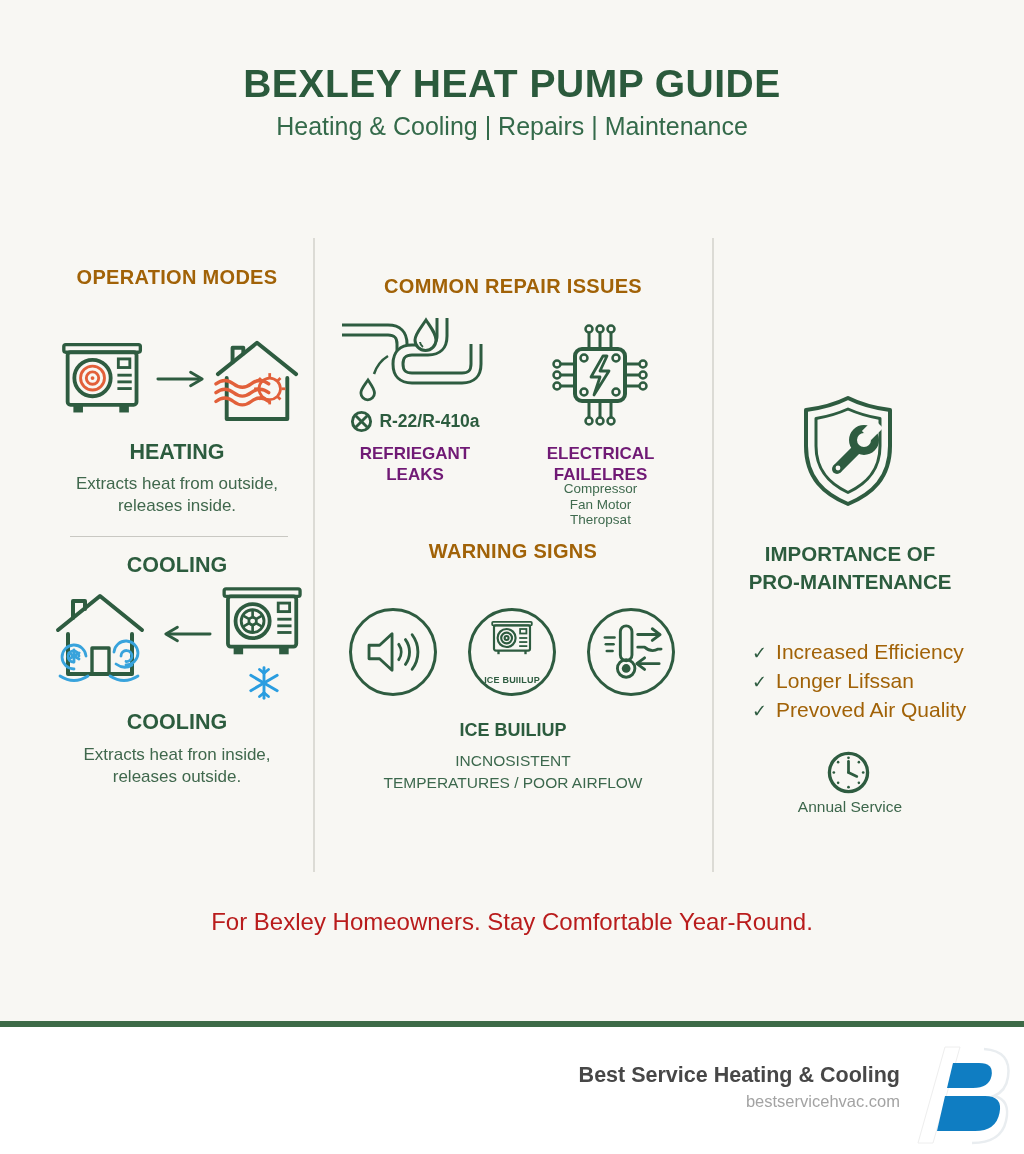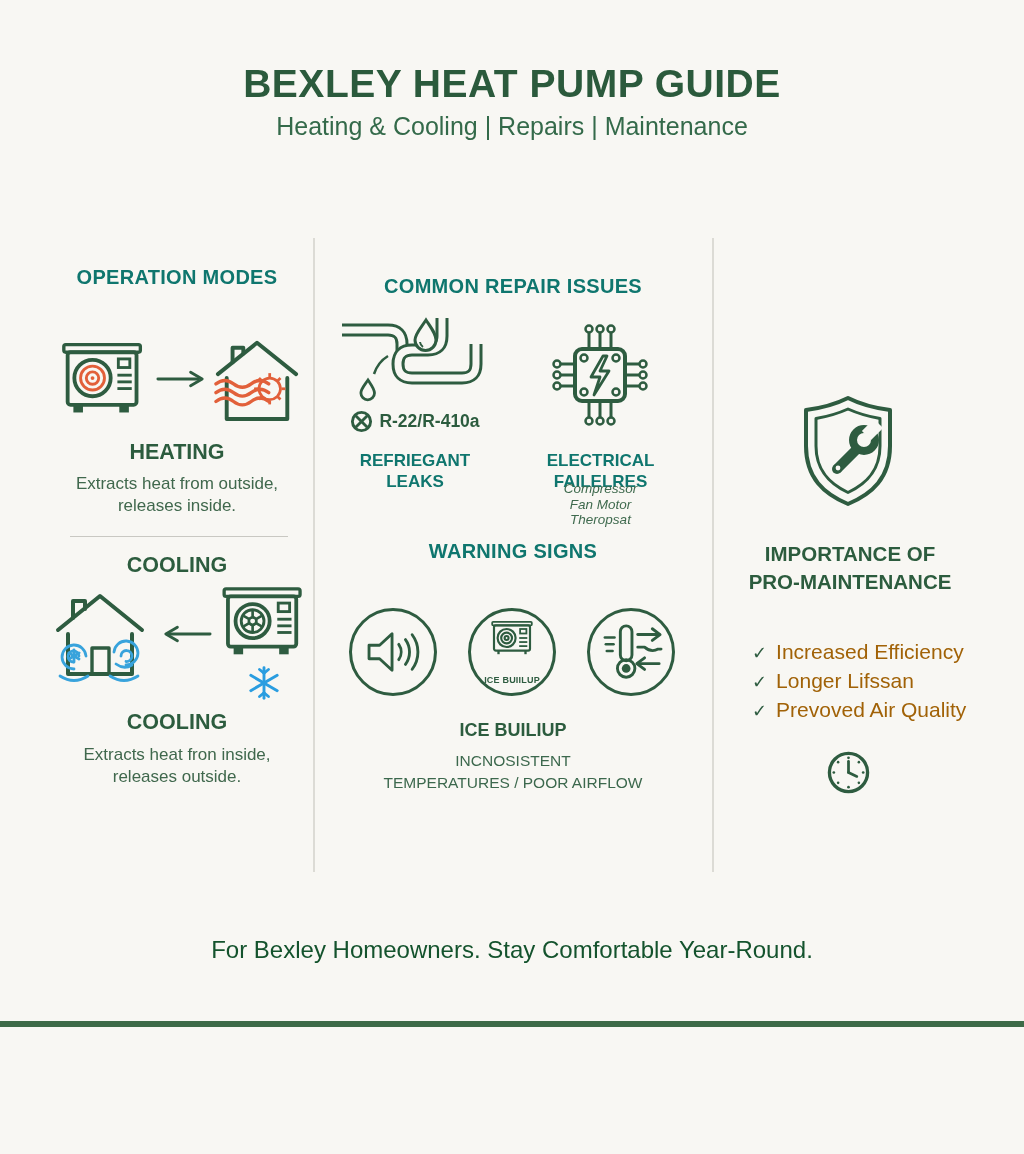--- a/index.html
+++ b/index.html
@@ -13,25 +13,25 @@
     --g:#2e5c40;        
     --gbody:#3f6a4f;    
     --o:#e2603a;        
     --b:#38a3dc;        
     --bg:#f8f7f3;
   }
 
   .hdr-title{top:62px;left:0;width:1024px;font-size:39px;font-weight:bold;color:#2b5a3c;letter-spacing:.5px;}
   .hdr-sub{top:112px;left:0;width:1024px;font-size:25px;color:#346a4a;}
 
-  .sec-h2{font-size:20px;font-weight:bold;color:#0f766e;letter-spacing:.3px;}
+  .sec-h2{font-size:20px;font-weight:bold;color:#a16207;letter-spacing:.3px;}
   .sec-h3{font-size:21.5px;font-weight:bold;color:#2c5c3e;}
   .desc{font-size:17px;color:#40684d;line-height:21.5px;}
-  .lbl{font-size:17px;font-weight:bold;color:#0f766e;line-height:20.5px;margin-top:7px;}
-  .sublist{font-size:13.5px;color:#3f6a4e;line-height:15.5px;font-style:italic;}
+  .lbl{font-size:17px;font-weight:bold;color:#701a75;line-height:20.5px;}
+  .sublist{font-size:13.5px;color:#3f6a4e;line-height:15.5px;}
 
   .vdiv{top:238px;width:2px;height:634px;background:#dcdbd5;}
   .hdiv{left:70px;top:536px;width:218px;height:1px;background:#c9c8c2;}
 
   
   .l-heading{left:48px;top:266px;width:258px;}
   .heat-icons{left:60px;top:320px;width:240px;height:118px;display:flex;align-items:center;justify-content:space-between;}
   .heat-title{left:48px;top:440px;width:258px;}
   .heat-desc{left:48px;top:473px;width:258px;}
   .cool-heading{left:48px;top:553px;width:258px;}
@@ -61,21 +61,21 @@
   
   .shield{left:800px;top:394px;}
   .r-heading{left:714px;top:540px;width:272px;font-size:20.5px;font-weight:bold;color:#2c5c3e;line-height:28px;}
   .checklist{left:752px;top:641px;width:230px;}
   .check-row{display:flex;align-items:center;gap:9px;height:22px;margin-bottom:7px;}
   .check-glyph{color:#2e5c40;font-size:18px;font-weight:bold;font-family:"DejaVu Sans",sans-serif;}
   .check-text{font-size:21px;color:#a16207;}
   .clock{left:826px;top:750px;}
   .annual{left:714px;top:798px;width:272px;font-size:15.5px;color:#3c664b;}
 
-  .tagline{left:0;top:936px;width:1024px;font-size:24px;color:#14532d;}
+  .tagline{left:0;top:908px;width:1024px;font-size:24px;color:#b91c1c;}
 
   .bar{left:0;top:1021px;width:1024px;height:6px;background:#3d6a47;}
   .footer{left:0;top:1027px;width:1024px;height:127px;background:#ffffff;}
   .f-text{position:absolute;right:124px;top:36px;text-align:right;}
   .f-company{font-size:21.5px;font-weight:bold;color:#474747;}
   .f-site{font-size:16.5px;color:#a3a3a3;margin-top:4px;}
   .f-logo{position:absolute;right:6px;top:16px;}
 
   svg{display:block;}
 </style>
@@ -404,18 +404,31 @@
       <circle cx="23" cy="8" r="1.4"></circle>
         <circle cx="23" cy="38" r="1.4"></circle>
       <circle cx="8" cy="23" r="1.4"></circle>
         <circle cx="38" cy="23" r="1.4"></circle>
       <circle cx="12.4" cy="12.4" r="1.3"></circle>
         <circle cx="33.6" cy="12.4" r="1.3"></circle>
       <circle cx="12.4" cy="33.6" r="1.3"></circle>
         <circle cx="33.6" cy="33.6" r="1.3"></circle>
     </g>
   </svg>
+  <div class="abs center annual">Annual Service</div>
 
   <div class="abs center tagline">For Bexley Homeowners. Stay Comfortable Year-Round.</div>
 
   <div class="abs bar"></div>
+  <div class="abs footer">
+    <div class="f-text">
+      <div class="f-company">Best Service Heating &amp; Cooling</div>
+      <div class="f-site">bestservicehvac.com</div>
+    </div>
+    <svg class="f-logo" width="104" height="104" viewBox="0 0 104 104">
+      <path d="M70,6 Q98,8 94,34 Q92,48 80,53 Q97,57 92,78 Q87,100 58,100" fill="none" stroke="#e9edf0" stroke-width="2.5"></path>
+      <polygon points="31,4 46,4 19,100 4,100" fill="#ffffff" stroke="#eeeeee" stroke-width="1"></polygon>
+      <path d="M39,20 L65,20 Q80,20 77.5,33 Q75,45 59,45 L33,45 Z" fill="#0f7dc2"></path>
+      <path d="M31,53 L71,53 Q89,53 85.5,70 Q82,88 61,88 L23,88 Z" fill="#0f7dc2"></path>
+    </svg>
+  </div>
 
 </div>
 
 </body></html>

